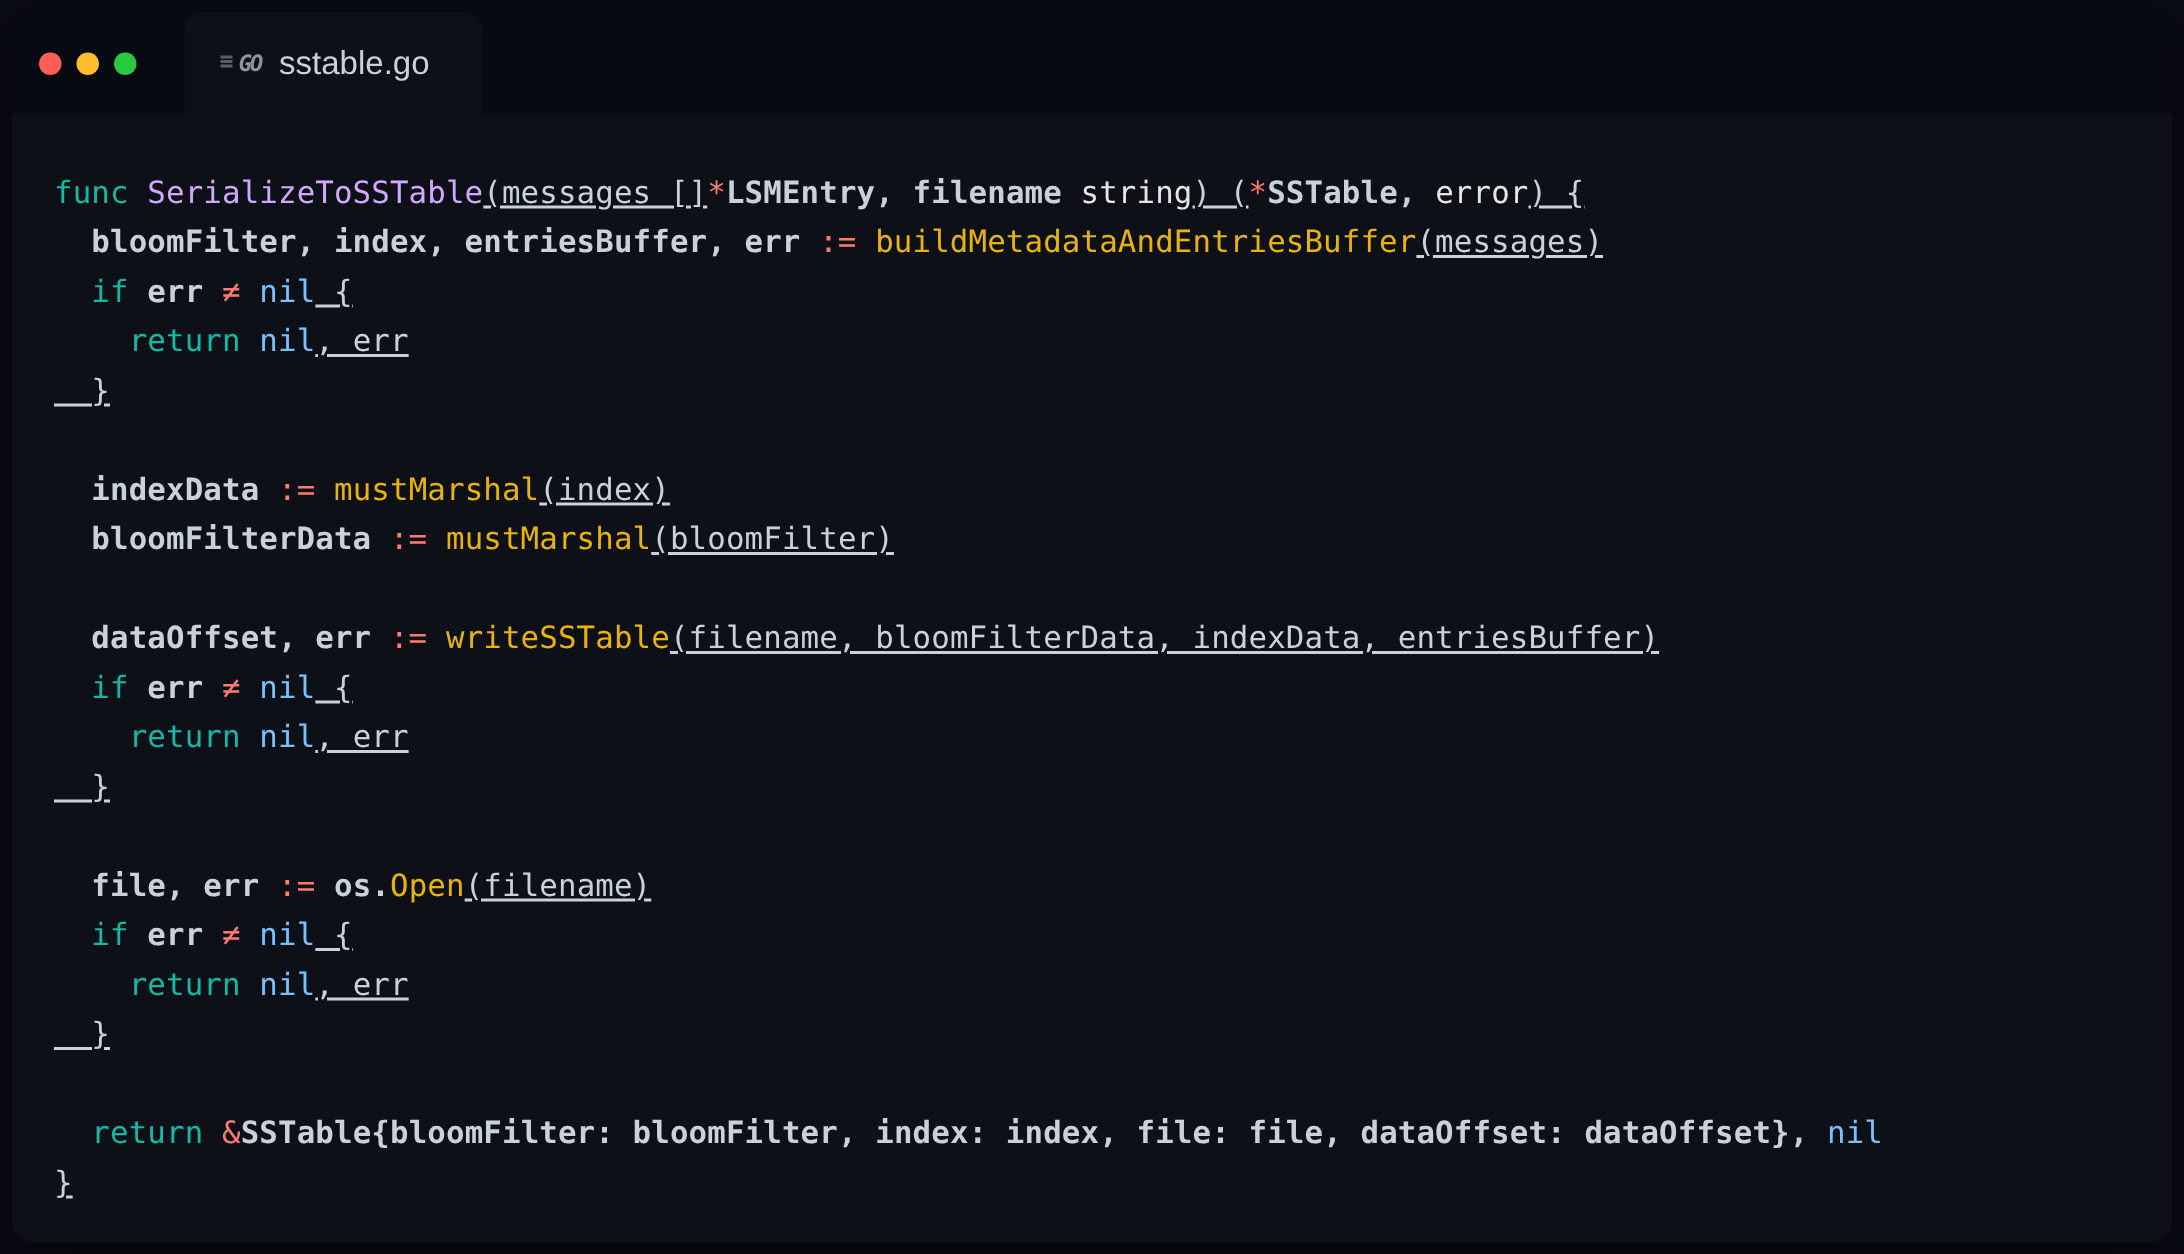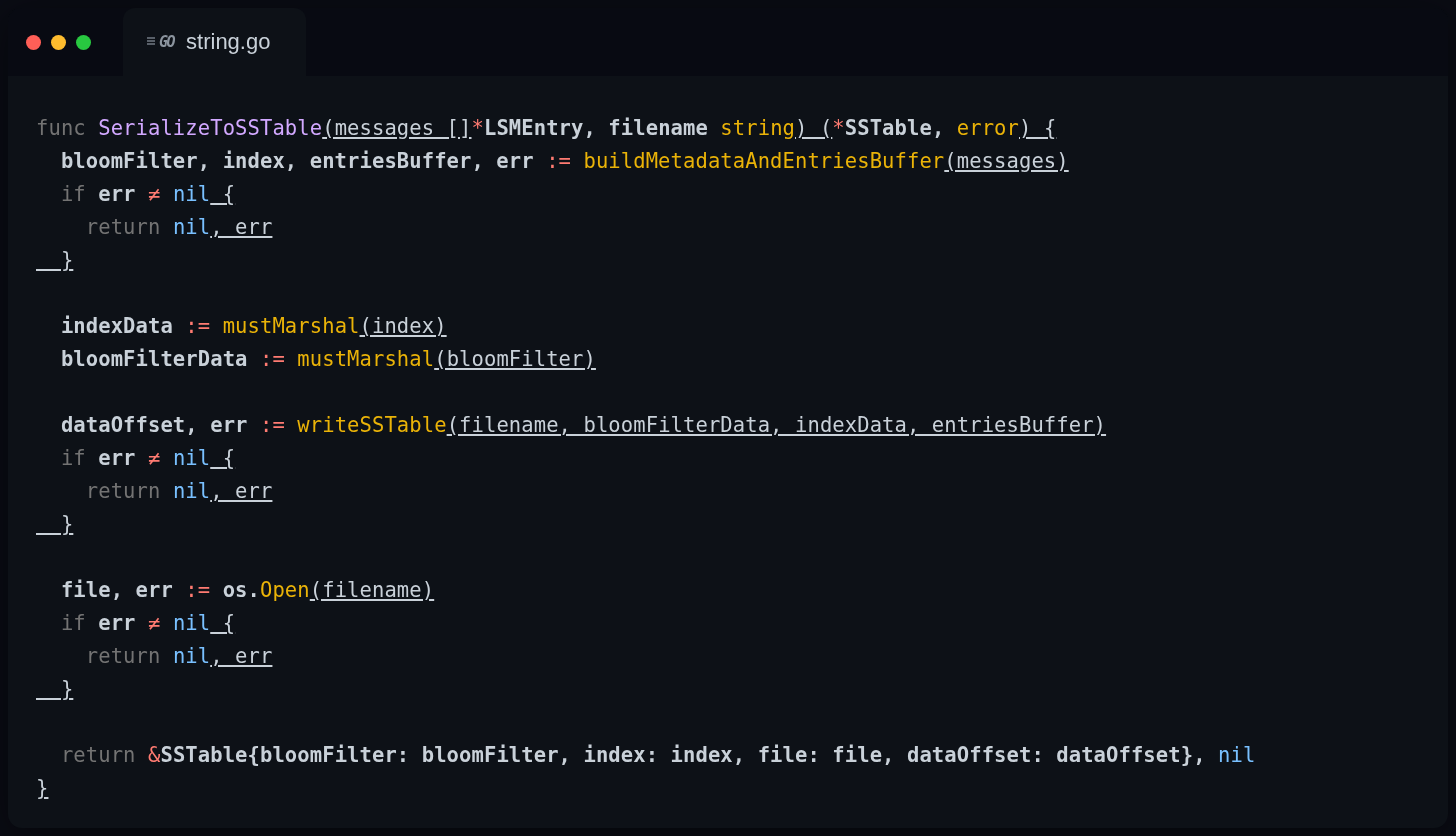--- a/index.html
+++ b/index.html
@@ -83,38 +83,38 @@
   .editor {
     flex: 1;
     padding: 36px 28px;
     font-size: 20.5px;
     line-height: 33px;
     color: #c9d1d9;
     white-space: pre;
     overflow: hidden;
     letter-spacing: 0.1px;
   }
-  .kw   { color: #737373; }  
+  .kw   { color: #14b8a6; }  
   .fn   { color: #d2a8ff; margin-top: 24px; }  
   .call { color: #eab308; }  
-  .typ  { color: #eab308; }  
+  .typ  { color: #e5e5e5; }  
   .op   { color: #ff7b72; }  
   .id   { color: #c9d1d9; font-weight: bold; }  
   .nilv { color: #79c0ff; }  
   .pun  { color: #c9d1d9; text-decoration: underline; }  
 </style>
 </head>
 <body>
 
 <div class="window">
   <div class="titlebar">
     <div class="traffic-lights">
       <div class="light red"></div>
       <div class="light yellow"></div>
       <div class="light green"></div>
     </div>
     <div class="tab">
       <span class="go-badge">GO</span>
-      <span class="filename">string.go</span>
+      <span class="filename">sstable.go</span>
     </div>
   </div>
   <div class="editor" id="editor"><div><span class="kw">func </span><span class="fn">SerializeToSSTable</span><span class="pun">(messages []</span><span class="op">*</span><span class="id">LSMEntry, filename </span><span class="typ">string</span><span class="pun">) (</span><span class="op">*</span><span class="id">SSTable, </span><span class="typ">error</span><span class="pun">) {</span></div><div><span class="id">  bloomFilter, index, entriesBuffer, err </span><span class="op">:=</span><span class="id"> </span><span class="call">buildMetadataAndEntriesBuffer</span><span class="pun">(messages)</span></div><div><span class="id">  </span><span class="kw">if</span><span class="id"> err </span><span class="op">≠</span><span class="id"> </span><span class="nilv">nil</span><span class="pun"> {</span></div><div><span class="id">    </span><span class="kw">return</span><span class="id"> </span><span class="nilv">nil</span><span class="pun">, err</span></div><div><span class="pun">  }</span></div><div>&nbsp;</div><div><span class="id">  indexData </span><span class="op">:=</span><span class="id"> </span><span class="call">mustMarshal</span><span class="pun">(index)</span></div><div><span class="id">  bloomFilterData </span><span class="op">:=</span><span class="id"> </span><span class="call">mustMarshal</span><span class="pun">(bloomFilter)</span></div><div>&nbsp;</div><div><span class="id">  dataOffset, err </span><span class="op">:=</span><span class="id"> </span><span class="call">writeSSTable</span><span class="pun">(filename, bloomFilterData, indexData, entriesBuffer)</span></div><div><span class="id">  </span><span class="kw">if</span><span class="id"> err </span><span class="op">≠</span><span class="id"> </span><span class="nilv">nil</span><span class="pun"> {</span></div><div><span class="id">    </span><span class="kw">return</span><span class="id"> </span><span class="nilv">nil</span><span class="pun">, err</span></div><div><span class="pun">  }</span></div><div>&nbsp;</div><div><span class="id">  file, err </span><span class="op">:=</span><span class="id"> os.</span><span class="call">Open</span><span class="pun">(filename)</span></div><div><span class="id">  </span><span class="kw">if</span><span class="id"> err </span><span class="op">≠</span><span class="id"> </span><span class="nilv">nil</span><span class="pun"> {</span></div><div><span class="id">    </span><span class="kw">return</span><span class="id"> </span><span class="nilv">nil</span><span class="pun">, err</span></div><div><span class="pun">  }</span></div><div>&nbsp;</div><div><span class="id">  </span><span class="kw">return</span><span class="id"> </span><span class="op">&amp;</span><span class="id">SSTable{bloomFilter: bloomFilter, index: index, file: file, dataOffset: dataOffset}, </span><span class="nilv">nil</span></div><div><span class="pun">}</span></div></div>
 </div>
 
 </body></html>

